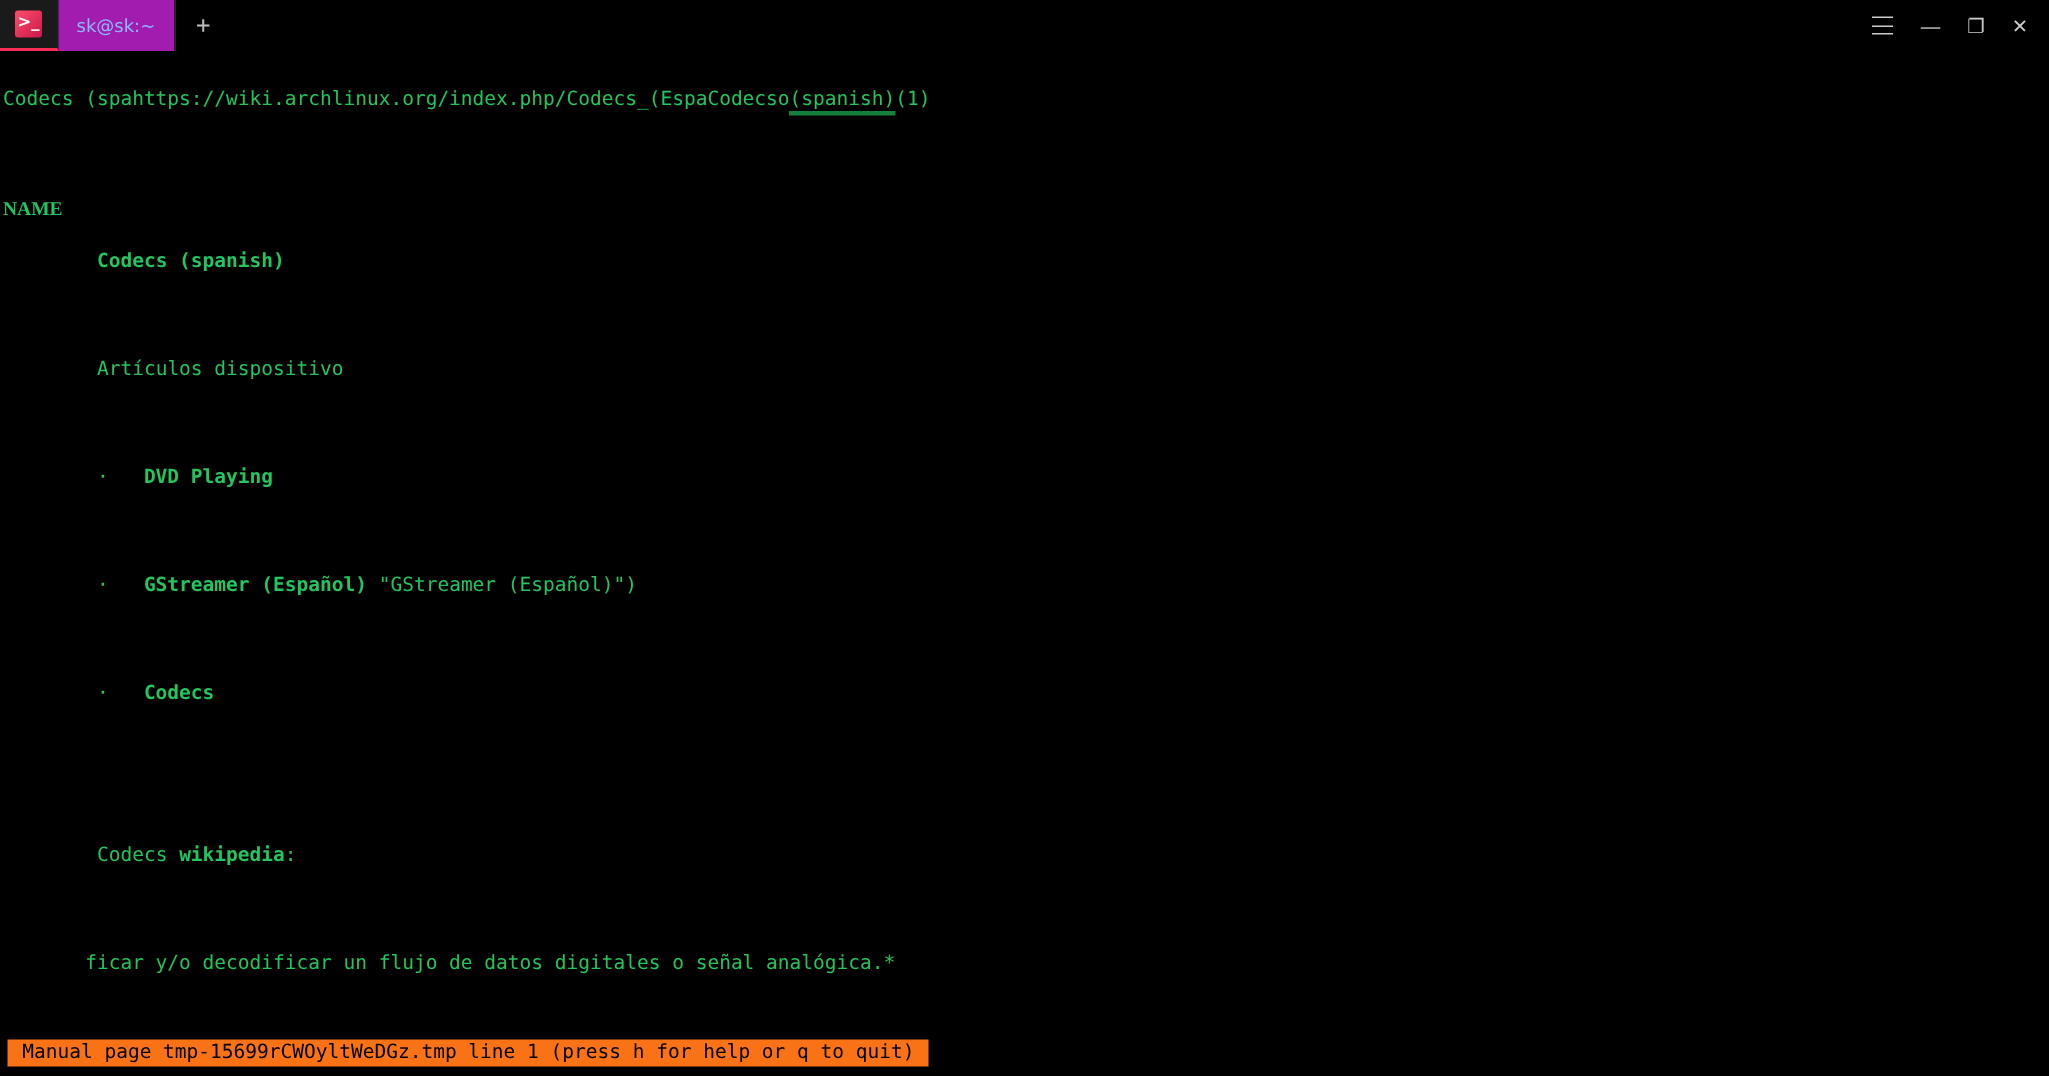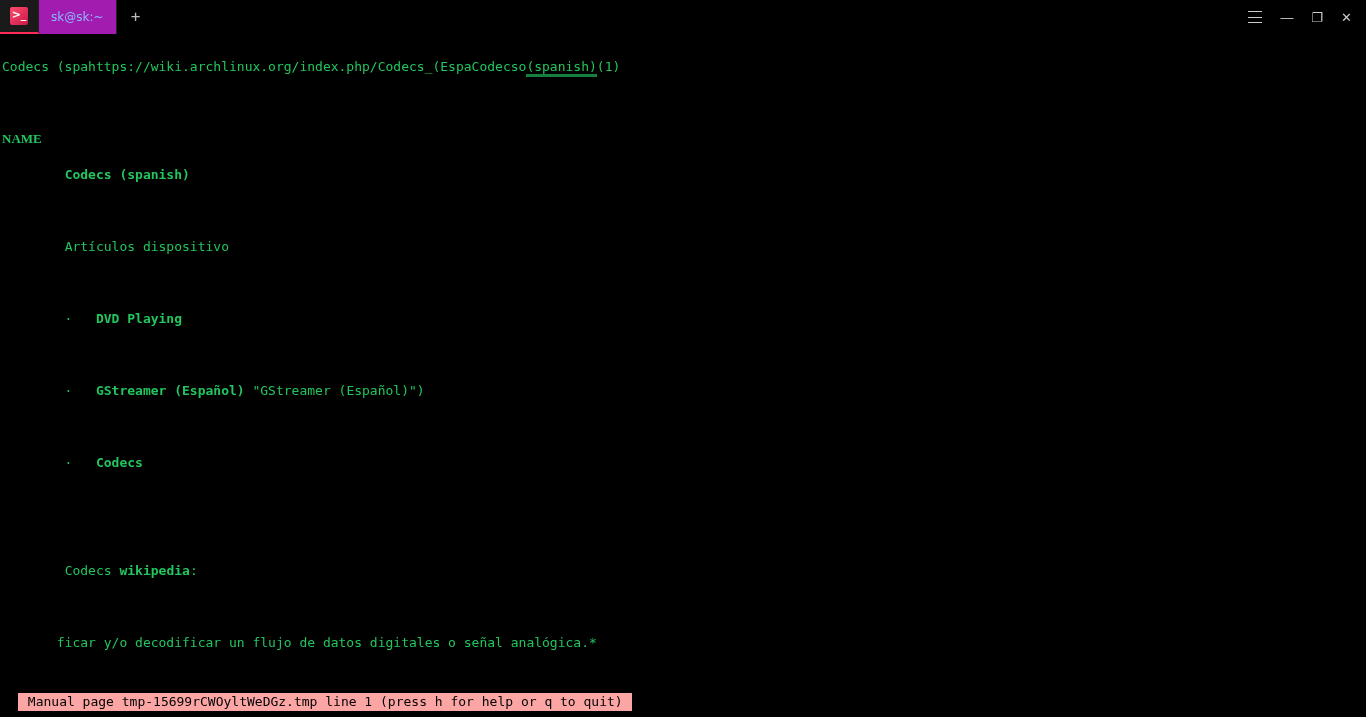--- a/index.html
+++ b/index.html
@@ -82,23 +82,23 @@
     border-bottom: 3px solid #15803d;
     padding-bottom:0px;
   }
   .section-heading {
     color:#22c55e;
     font-weight:bold;
     font-family:Liberation Serif, serif;
   }
   .status-line {
     position:absolute;
-    left:18px;
+    left:5px;
     bottom:6px;
-    background:#fca5a5;
+    background:#f97316;
     color:#000000;
     padding:0 2px;
     font-weight:normal;
     white-space:pre;
   }
   .status-line .black { color:#000; }
   .blankline { height:18px; }
 </style>
 </head>
 <body>

